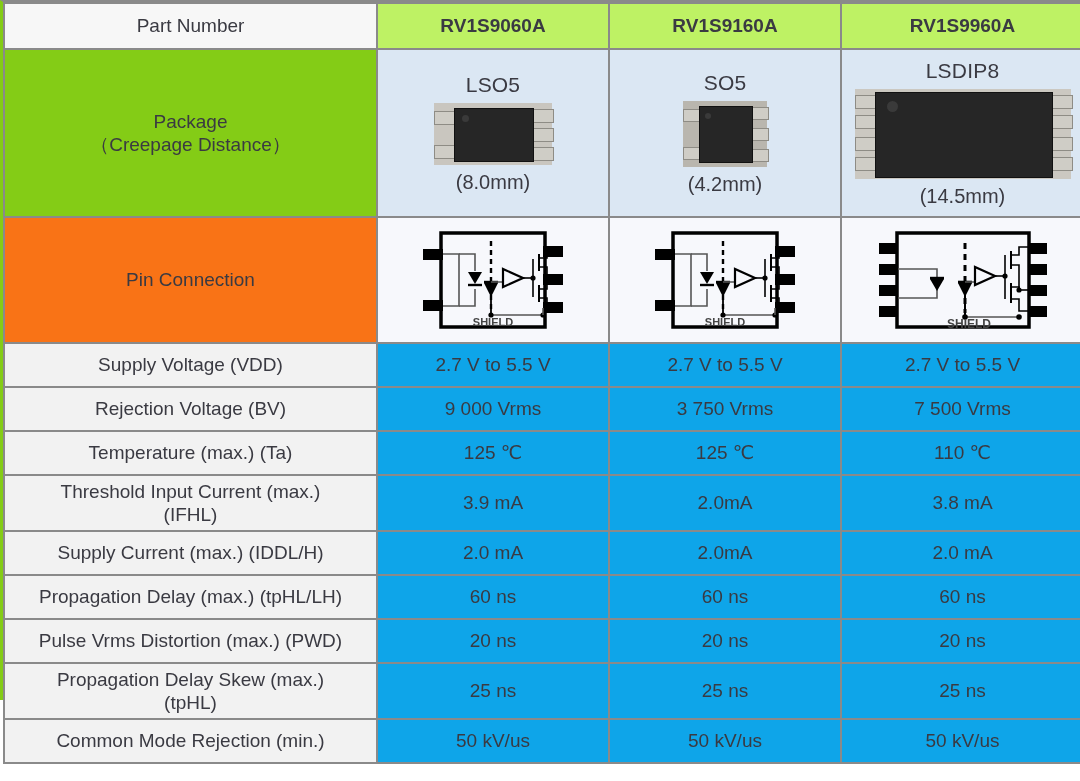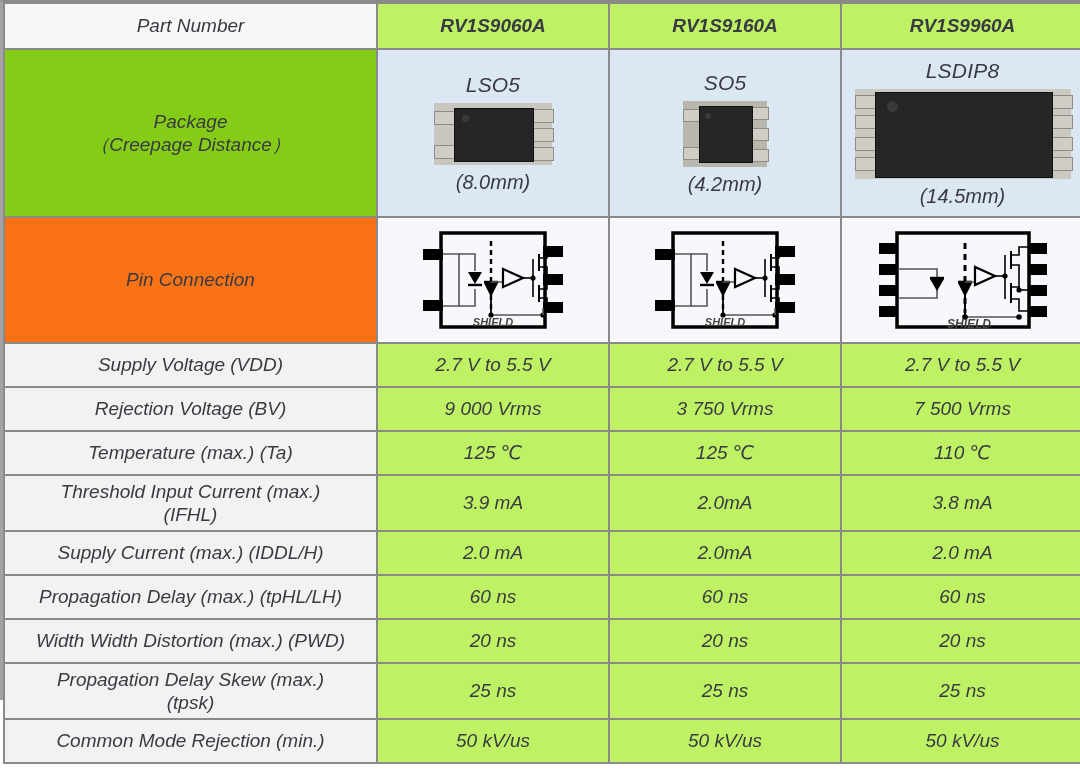--- a/index.html
+++ b/index.html
@@ -3,21 +3,21 @@
 <meta charset="utf-8">
 <style>
   html,body{margin:0;padding:0;}
   body{
     width:1080px;height:781px;overflow:hidden;
     background:#ffffff;
     font-family:"Liberation Sans","DejaVu Sans",sans-serif;
     color:#33333a;
   }
   .sheet{width:1080px;height:700px;position:relative;box-sizing:border-box;
-         border-left:3px solid #a3a3a3;border-top:2px solid #8a8a8a;font-style:italic;}
+         border-left:3px solid #84cc16;border-top:2px solid #8a8a8a;}
   table.spec{border-collapse:collapse;width:1080px;table-layout:fixed;}
   table.spec td{
     border:2px solid #8a8a8a;
     text-align:center;vertical-align:middle;
     padding:0 4px;
     font-size:19px;
     color:#3a3a42;
     line-height:1.22;
   }
   col.c0{width:373px;} col.c1{width:232px;} col.c2{width:232px;} col.c3{width:243px;}
@@ -29,21 +29,21 @@
   
   .pkg-label{background:#84cc16;}
   .pkg-cell{background:#dbe7f3;}
 
   
   .pin-label{background:#f97316;}
   .pin-cell{background:#f7f8fc;}
 
   
   .row-label{background:#f2f2f2;margin-top:20px;}
-  .row-val{background:#bef264;}
+  .row-val{background:#0ea5e9;}
 
   .h-pkg{height:168px;}
   .h-pin{height:126px;}
   .h-hdr{height:46px;}
   .h-1{height:44px;}
   .h-2{height:56px;}
 
   
   .pkgwrap{display:flex;flex-direction:column;align-items:center;justify-content:center;gap:5px;}
   .pkgname{font-size:21px;color:#3a3a42;letter-spacing:.2px;}
@@ -318,28 +318,28 @@
     <td class="row-val">2.0mA</td>
     <td class="row-val">2.0 mA</td>
   </tr>
   <tr class="h-1">
     <td class="row-label">Propagation Delay (max.) (tpHL/LH)</td>
     <td class="row-val">60 ns</td>
     <td class="row-val">60 ns</td>
     <td class="row-val">60 ns</td>
   </tr>
   <tr class="h-1">
-    <td class="row-label">Width Width Distortion (max.) (PWD)</td>
+    <td class="row-label">Pulse Vrms Distortion (max.) (PWD)</td>
     <td class="row-val">20 ns</td>
     <td class="row-val">20 ns</td>
     <td class="row-val">20 ns</td>
   </tr>
   <tr class="h-2">
     <td class="row-label" style="white-space:pre-line;">Propagation Delay Skew (max.)
-(tpsk)</td>
+(tpHL)</td>
     <td class="row-val">25 ns</td>
     <td class="row-val">25 ns</td>
     <td class="row-val">25 ns</td>
   </tr>
   <tr class="h-1">
     <td class="row-label">Common Mode Rejection (min.)</td>
     <td class="row-val">50 kV/us</td>
     <td class="row-val">50 kV/us</td>
     <td class="row-val">50 kV/us</td>
   </tr>

